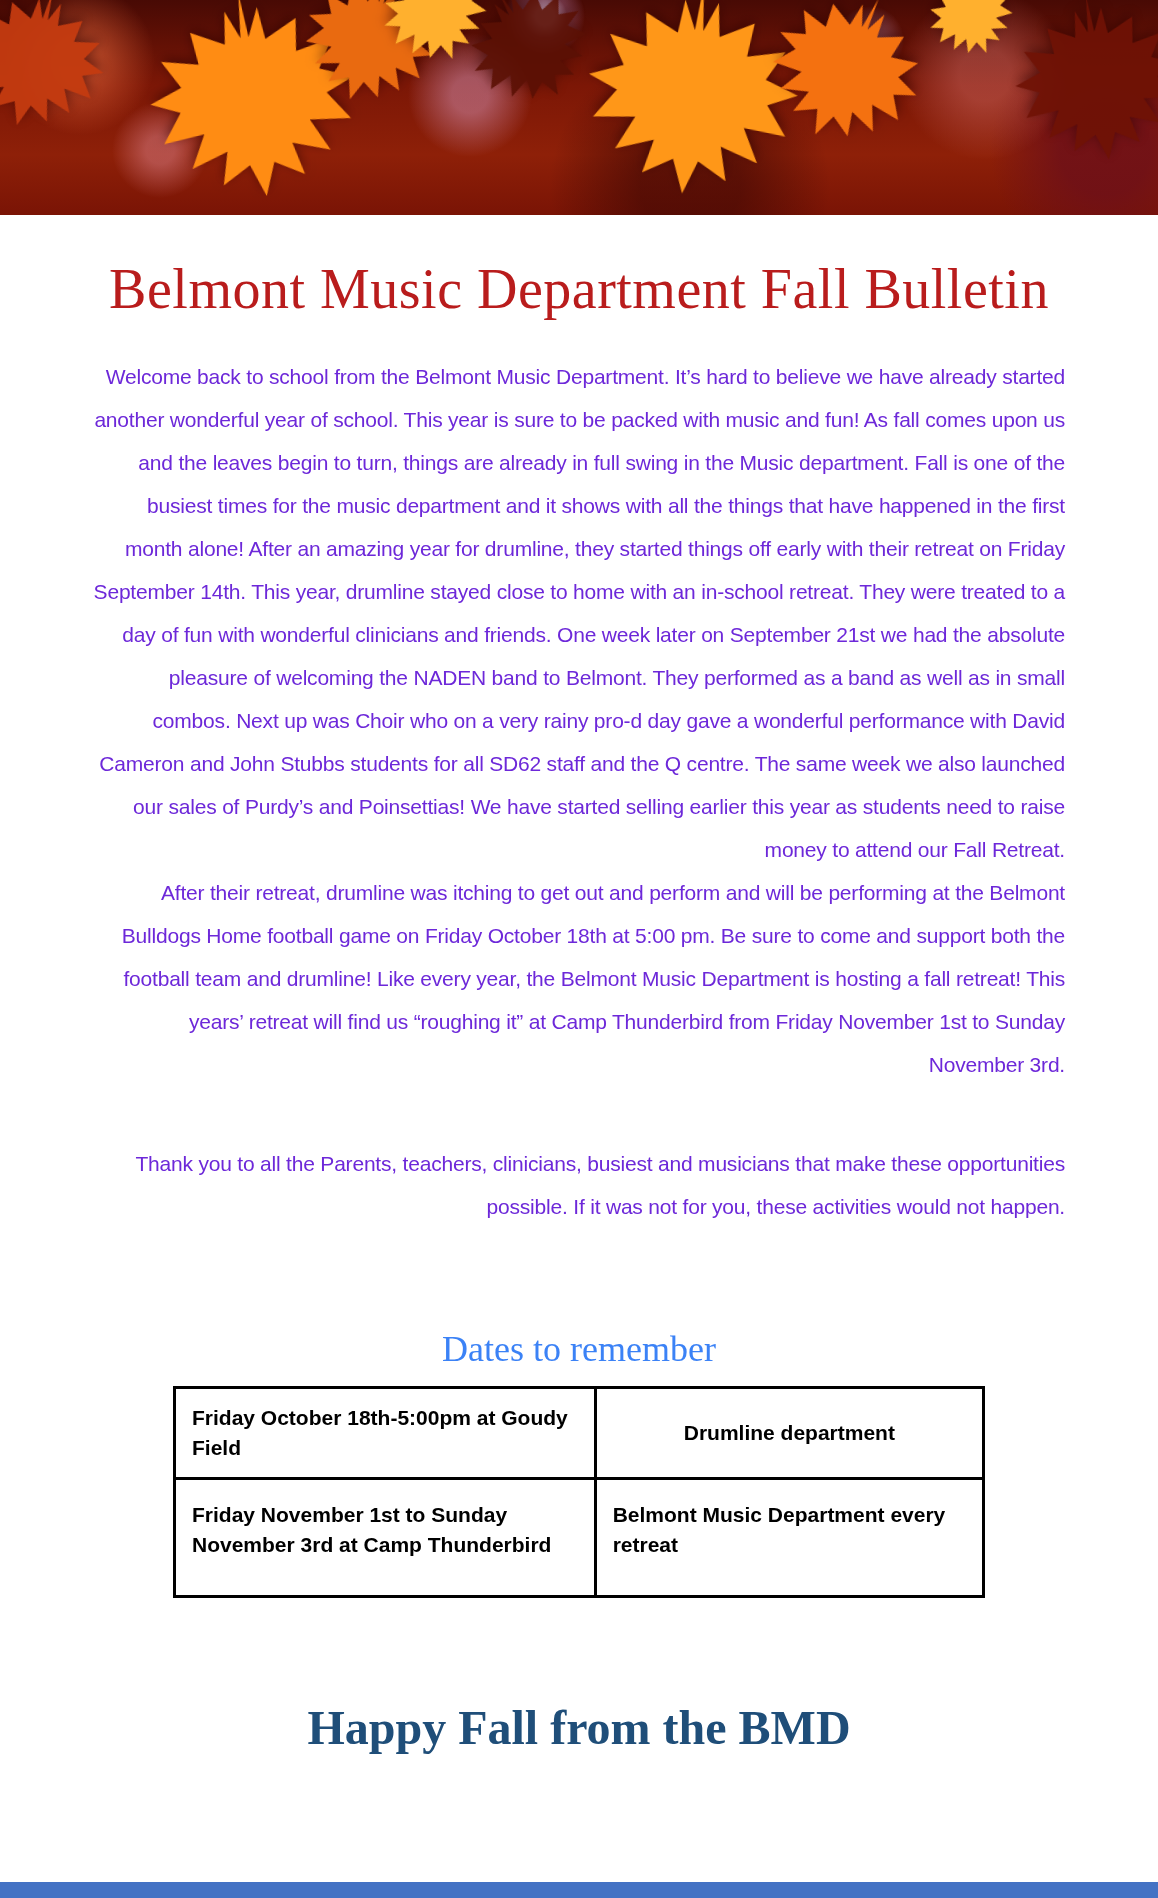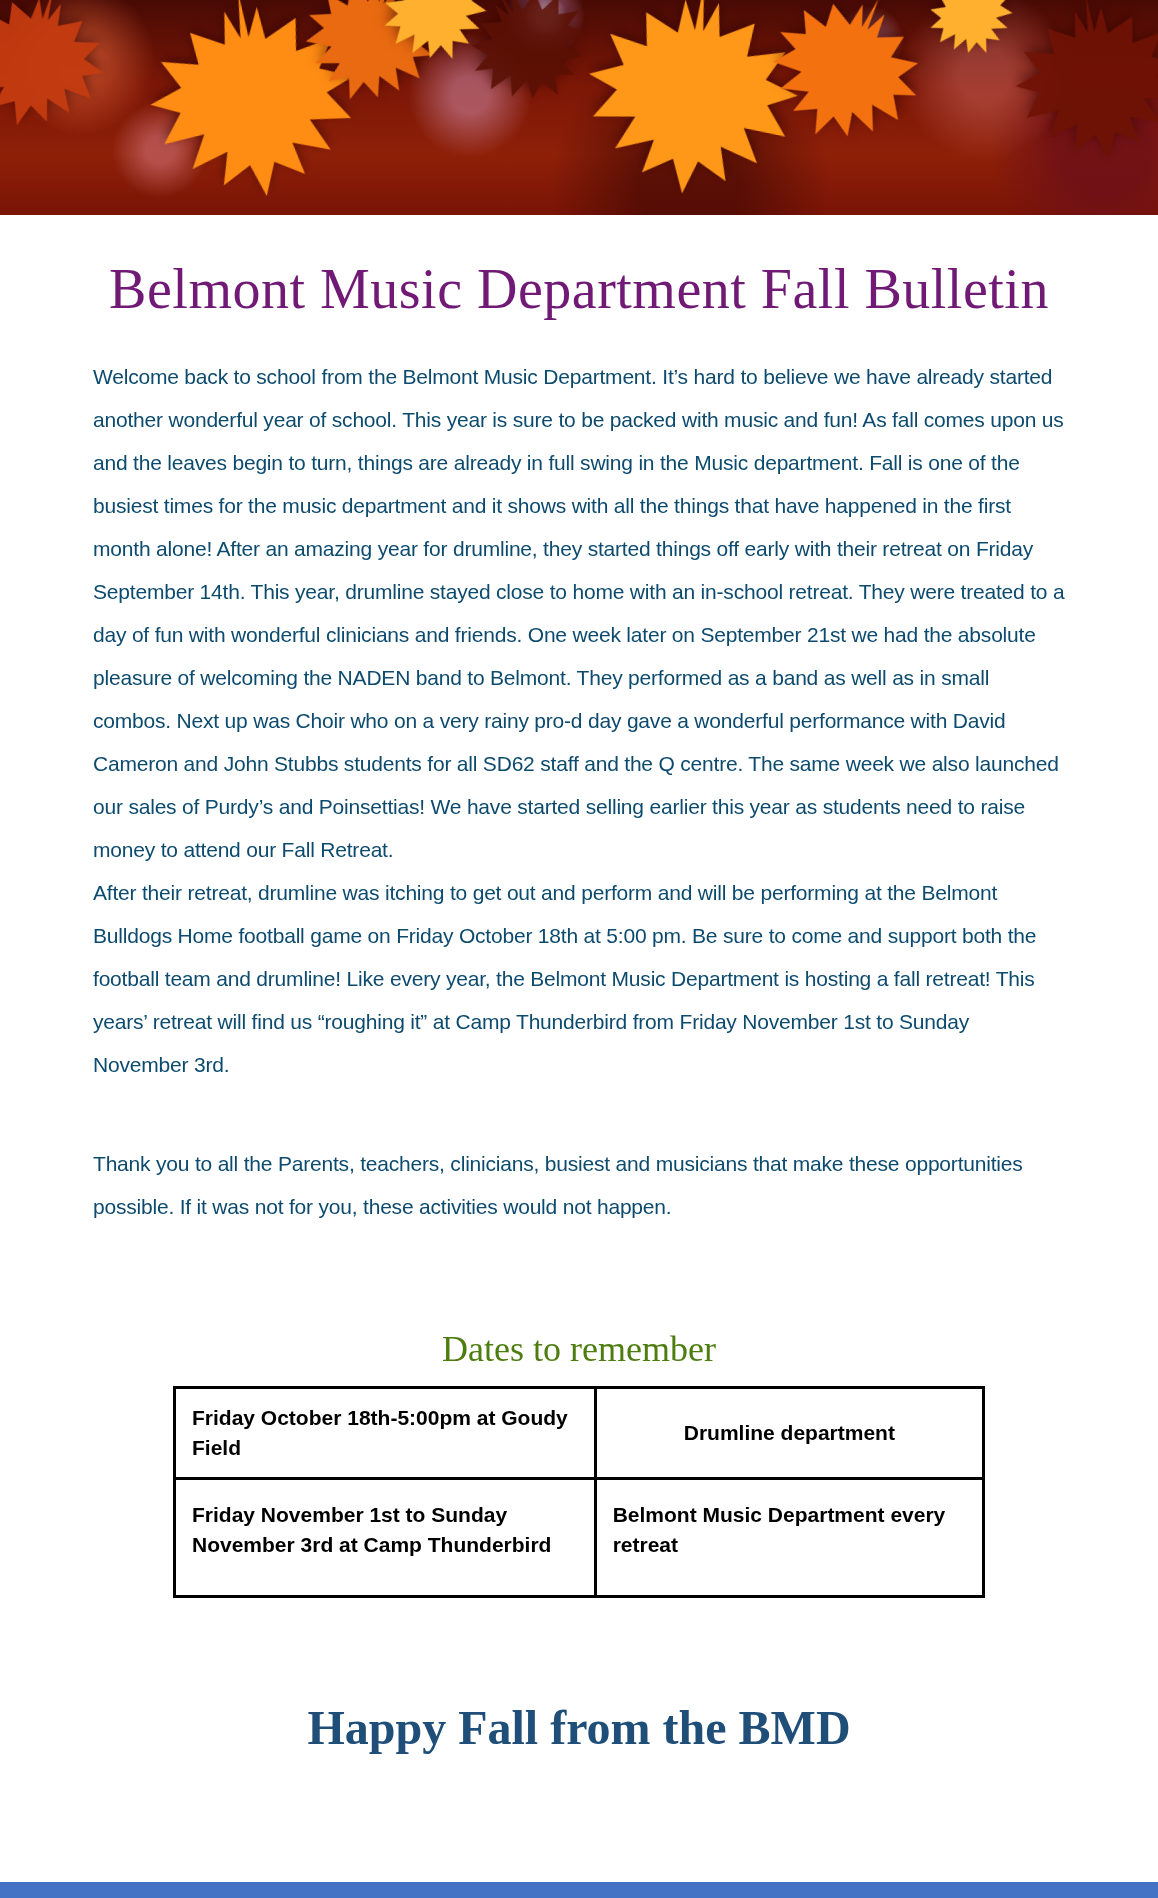--- a/index.html
+++ b/index.html
@@ -43,22 +43,22 @@
     font-size: 56px;
     font-weight: normal;
     color: #1F3864;
     letter-spacing: 0.5px;
   }
 
   
   .article {
     width: 972px;
     margin: 34px auto 0 auto;
-    text-align: left;
-    color: #0c4a6e;
+    text-align: right;
+    color: #6d28d9;
     font-size: 21px;
     line-height: 43px;
     letter-spacing: -0.2px;
   }
   .article p { margin: 0; }
   .article p.thanks { margin-top: 56px; }
 
   
   .dates-heading {
     margin-top: 100px;
@@ -138,29 +138,29 @@
         <use href="#maple-leaf" fill="#ffb02e"></use>
       </svg>
     <svg class="leaf" style="left:1015px; top:-12px; transform:rotate(172deg); opacity:.92;" width="165" height="180">
         <use href="#maple-leaf" fill="#6f1205"></use>
       </svg>
     <svg class="leaf" style="left:-35px; top:-20px; transform:rotate(195deg); opacity:.95;" width="140" height="155">
         <use href="#maple-leaf" fill="#c43b10"></use>
       </svg>
   </div>
 
-  <h1 class="page-title" style="color: #701a75;">Belmont Music Department Fall Bulletin</h1>
+  <h1 class="page-title" style="color: #b91c1c;">Belmont Music Department Fall Bulletin</h1>
 
   <div class="article">
     <p>Welcome back to school from the Belmont Music Department. It’s hard to believe we have already started another wonderful year of school. This year is sure to be packed with music and fun! As fall comes upon us and the leaves begin to turn, things are already in full swing in the Music department. Fall is one of the busiest times for the music department and it shows with all the things that have happened in the first month alone! After an amazing year for drumline, they started things off early with their retreat on Friday September 14th. This year, drumline stayed close to home with an in-school retreat. They were treated to a day of fun with wonderful clinicians and friends. One week later on September 21st we had the absolute pleasure of welcoming the NADEN band to Belmont. They performed as a band as well as in small combos. Next up was Choir who on a very rainy pro-d day gave a wonderful performance with David Cameron and John Stubbs students for all SD62 staff and the Q centre. The same week we also launched our sales of Purdy’s and Poinsettias! We have started selling earlier this year as students need to raise money to attend our Fall Retreat.</p>
     <p>After their retreat, drumline was itching to get out and perform and will be performing at the Belmont Bulldogs Home football game on Friday October 18th at 5:00 pm. Be sure to come and support both the football team and drumline! Like every year, the Belmont Music Department is hosting a fall retreat! This years’ retreat will find us “roughing it” at Camp Thunderbird from Friday November 1st to Sunday November 3rd.</p>
     <p class="thanks">Thank you to all the Parents, teachers, clinicians, busiest and musicians that make these opportunities possible. If it was not for you, these activities would not happen.</p>
   </div>
 
-  <h2 class="dates-heading" style="color: #4d7c0f;">Dates to remember</h2>
+  <h2 class="dates-heading" style="color: #3b82f6;">Dates to remember</h2>
 
   <table class="dates-table">
     <tbody>
       <tr class="row-1">
         <td class="col-date">Friday October 18th-5:00pm at Goudy Field</td>
         <td class="col-event">Drumline department</td>
       </tr>
       <tr class="row-2">
         <td class="col-date">Friday November 1st to Sunday November 3rd at Camp Thunderbird</td>
         <td class="col-event">Belmont Music Department every retreat</td>

